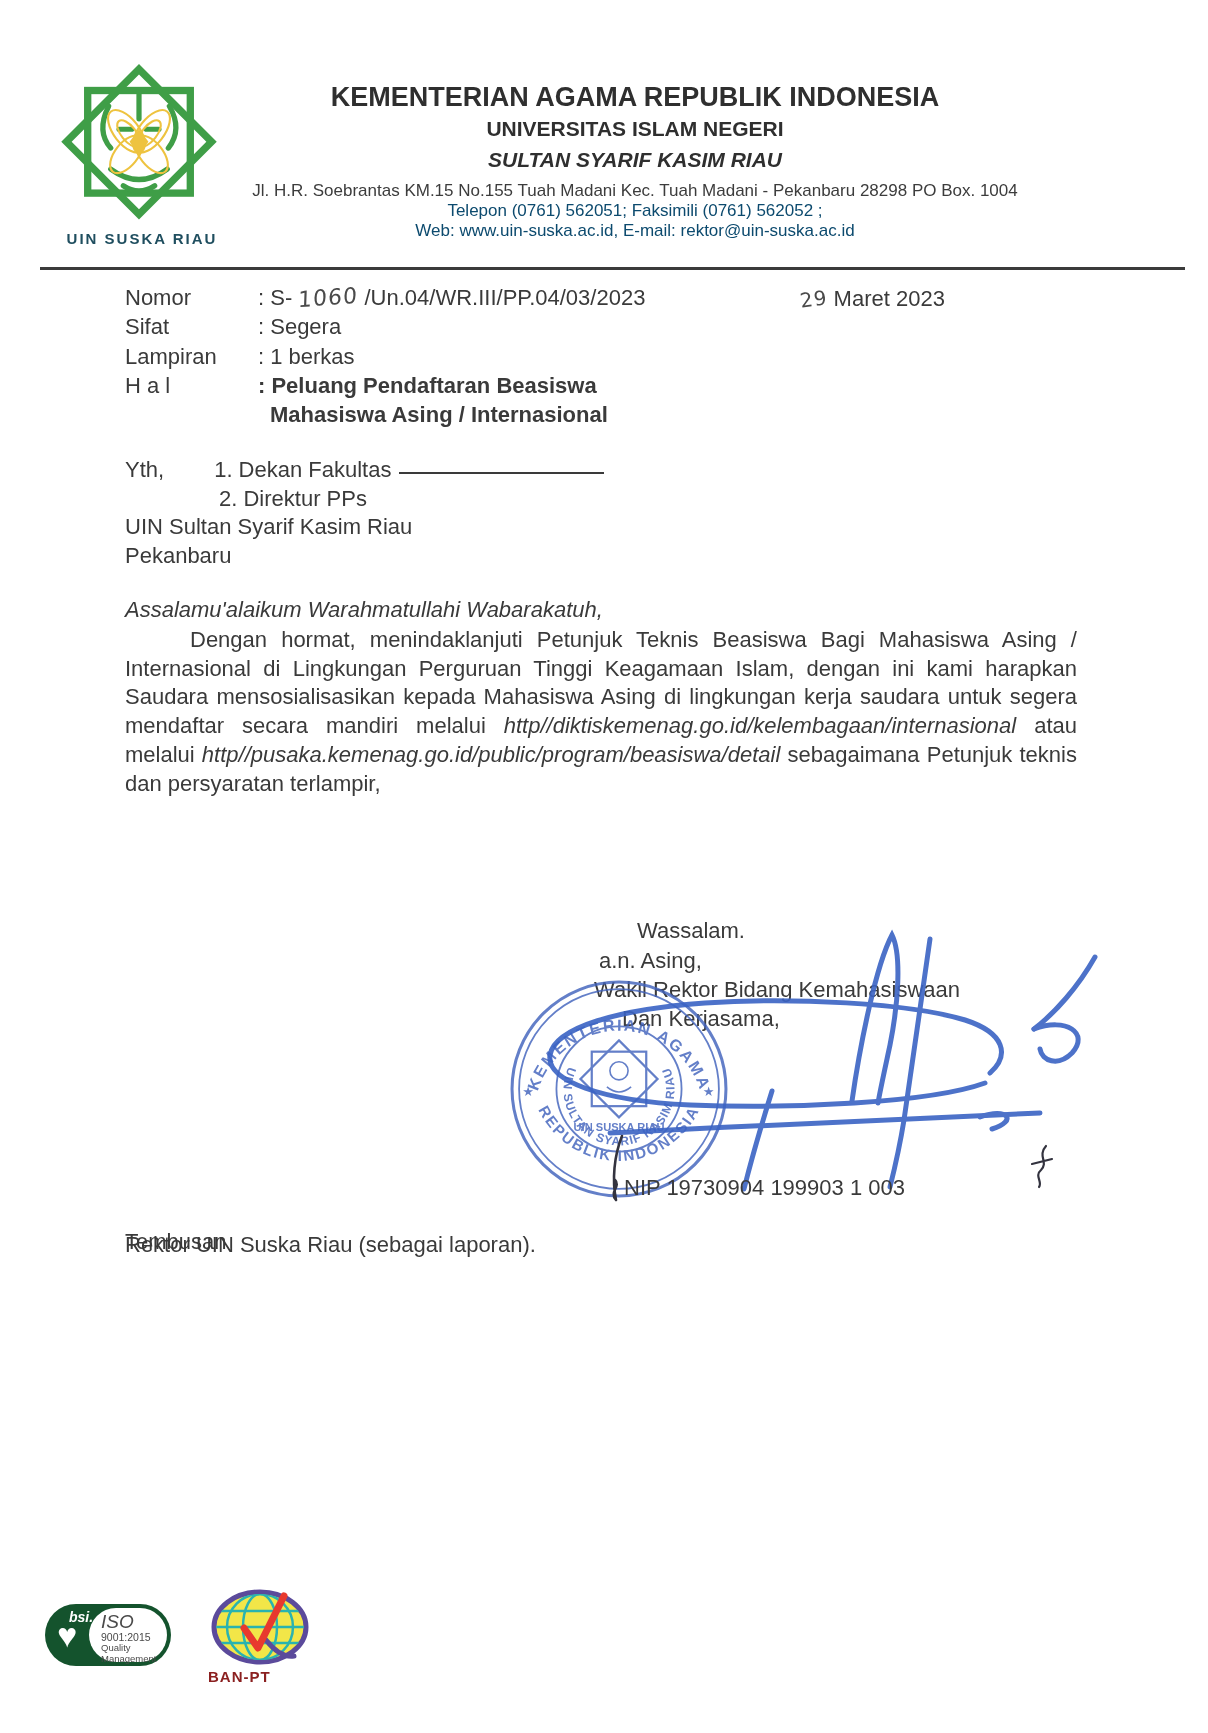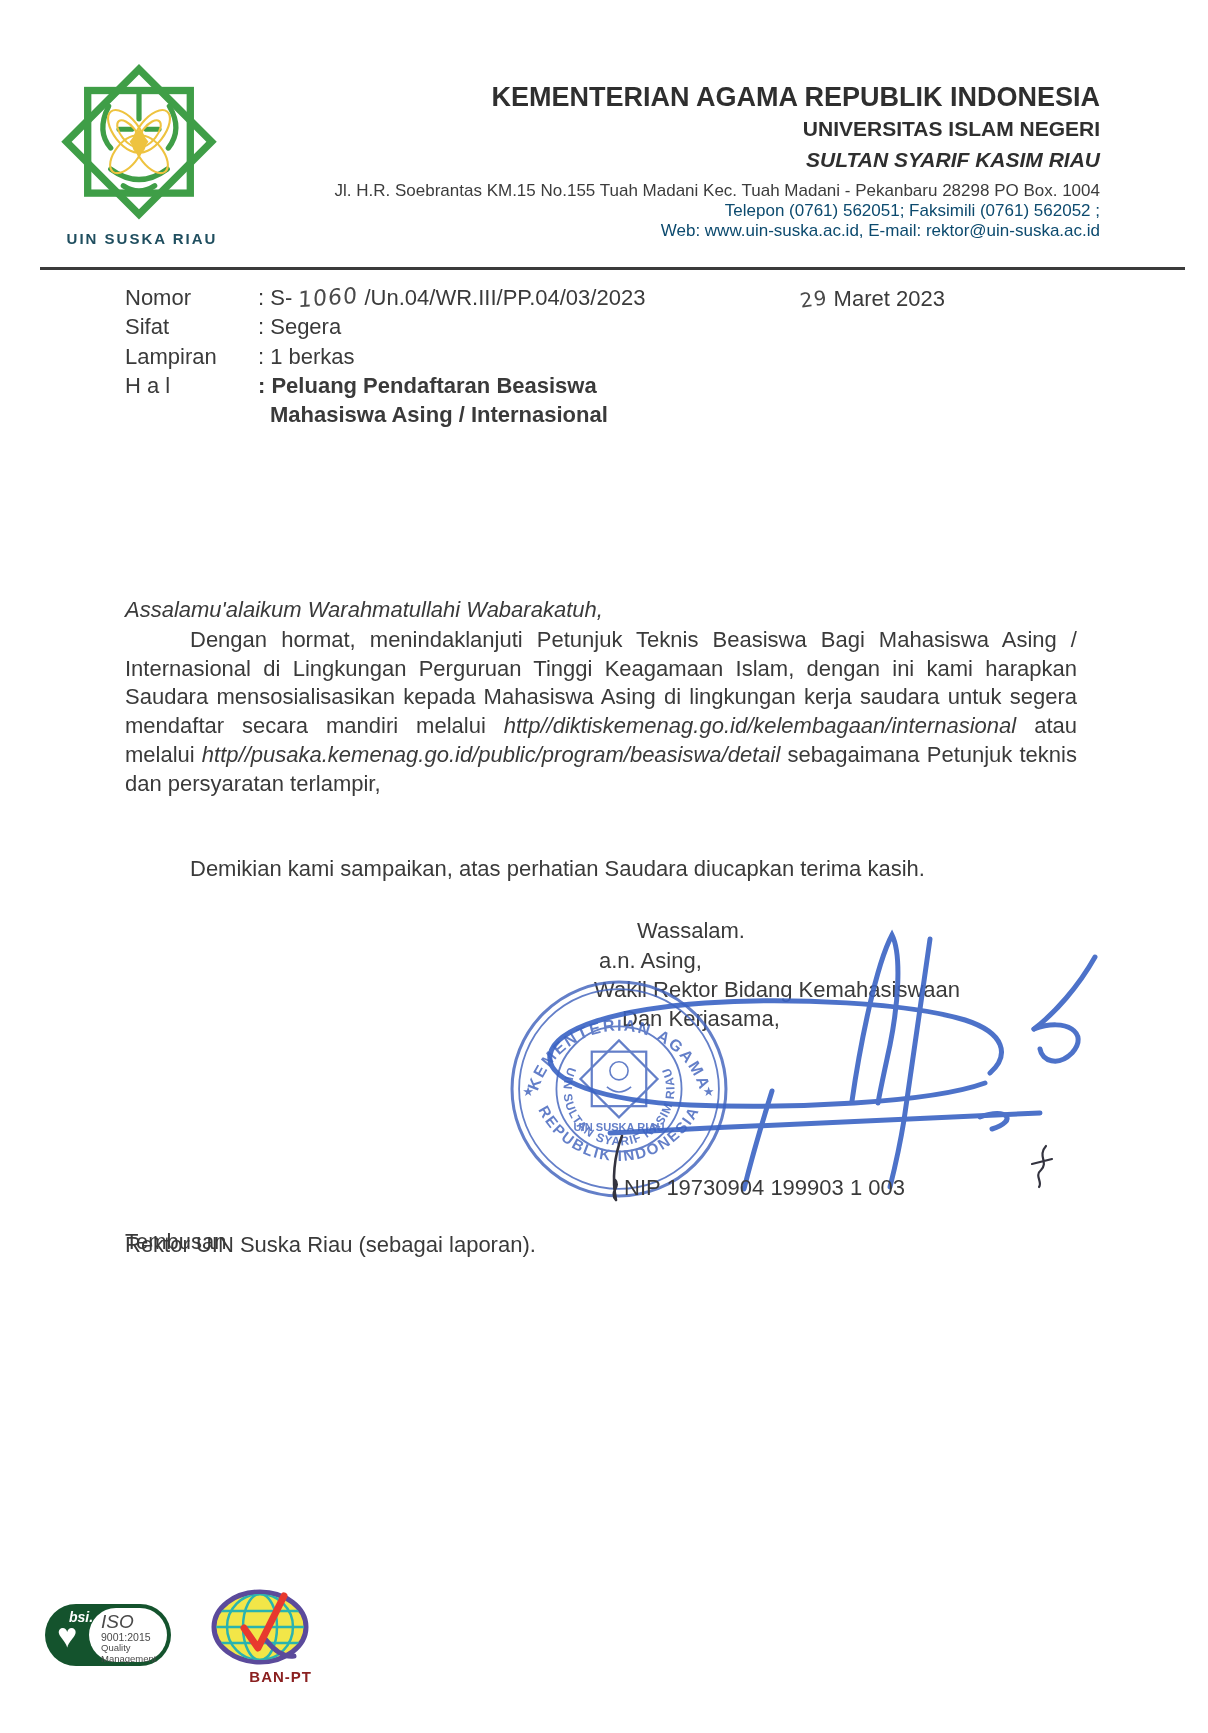--- a/index.html
+++ b/index.html
@@ -6,21 +6,21 @@
   .page{
     position:relative;width:1208px;height:1733px;margin:0 auto;
     background:#ffffff;overflow:hidden;
     font-family:"Liberation Sans",sans-serif;color:#3a3a3a;
   }
   .abs{position:absolute;}
   
   .uin-logo{left:50px;top:60px;width:178px;height:172px;}
   .logo-caption{left:52px;top:230px;width:180px;text-align:center;
     font-size:15px;font-weight:bold;letter-spacing:2px;color:#1f4e5f;}
-  .header-text{left:170px;top:82px;width:930px;text-align:right;line-height:1.18;}
+  .header-text{left:170px;top:82px;width:930px;text-align:center;line-height:1.18;}
   .h-ministry{font-size:27px;font-weight:bold;color:#2f2f2f;}
   .h-univ{font-size:21px;font-weight:bold;color:#2f2f2f;margin-top:3px;}
   .h-campus{font-size:21px;font-weight:bold;color:#2f2f2f;margin-top:6px;font-style:italic;}
   .h-addr{font-size:17px;margin-top:9px;color:#3c3c3c;}
   .h-line{font-size:17px;color:#0c4a6e;}
   .divider{left:40px;top:267px;width:1145px;height:3px;background:#3b3b3b;}
   
   .meta{left:125px;top:283px;font-size:22px;line-height:29.3px;}
   .meta .lbl{display:inline-block;width:133px;}
   .bold{font-weight:bold;}
@@ -58,21 +58,21 @@
   .iso-badge{left:45px;top:1604px;width:126px;height:62px;background:#14532d;
     border-radius:32px;z-index:1;}
   .iso-white{position:absolute;right:4px;top:4px;bottom:4px;width:78px;
     background:#ffffff;border-radius:27px;padding:4px 0 0 12px;box-sizing:border-box;}
   .iso-name{font-size:19px;color:#4a4a4a;line-height:1.0;font-style:italic;}
   .iso-std{font-size:10.5px;color:#4a4a4a;line-height:1.15;}
   .iso-l{font-size:9.5px;color:#4a4a4a;line-height:1.15;}
   .bsi-txt{position:absolute;left:24px;top:5px;color:#fff;font-style:italic;
     font-weight:bold;font-size:14px;}
   .bsi-heart{position:absolute;left:12px;top:14px;color:#fff;font-size:34px;line-height:1;}
-  .banpt{left:208px;top:1588px;width:104px;height:95px;text-align:right;}
+  .banpt{left:208px;top:1588px;width:104px;height:95px;text-align:left;}
   .banpt-label{font-size:15px;font-weight:bold;letter-spacing:1px;color:#8b2020;margin-top:-2px;}
 </style>
 </head>
 <body>
 
 <div class="page">
 
   <svg class="abs uin-logo" viewBox="0 0 170 164">
     <g fill="none" stroke="#3f9e47" stroke-width="7">
       <rect x="36" y="29" width="98" height="98"></rect>
@@ -124,33 +124,42 @@
     <div>
       <span class="lbl">H a l</span><span class="bold">: Peluang Pendaftaran Beasiswa</span>
     </div>
     <div class="hal2">Mahasiswa Asing / Internasional</div>
   </div>
   <div class="abs date-line">
     <span class="hand">29</span>
     <span>Maret 2023</span>
   </div>
 
+  <div class="abs recipient">
+    <div>
+      <span>Yth,</span><span class="ind"></span><span>1. Dekan Fakultas</span><span class="blank-line"></span>
+    </div>
+    <div>
+      <span class="ind2" style="width:94px;"></span><span>2. Direktur PPs</span>
+    </div>
+    <div>UIN Sultan Syarif Kasim Riau</div>
+    <div>Pekanbaru</div>
+  </div>
 
   <div class="abs salutation">Assalamu'alaikum Warahmatullahi Wabarakatuh,</div>
 
   <div class="abs para1">
     <span>Dengan hormat, menindaklanjuti Petunjuk Teknis Beasiswa Bagi Mahasiswa Asing / Internasional di Lingkungan Perguruan Tinggi Keagamaan Islam, dengan ini kami harapkan Saudara mensosialisasikan kepada Mahasiswa Asing di lingkungan kerja saudara untuk segera mendaftar secara mandiri melalui</span>
     <span class="url">http//diktiskemenag.go.id/kelembagaan/internasional</span>
     <span>atau</span>
     <span>melalui</span>
     <span class="url">http//pusaka.kemenag.go.id/public/program/beasiswa/detail</span>
     <span>sebagaimana Petunjuk teknis dan persyaratan terlampir,</span>
   </div>
 
-  <div class="abs para2">Demikian kami sampaikan, atas perhatian Saudara diucapkan terima kasih.</div>
 
   <div class="abs wassalam">Wassalam.</div>
   <div class="abs an-rektor">a.n. Asing,</div>
   <div class="abs title1">Wakil Rektor Bidang Kemahasiswaan</div>
   <div class="abs title2">Dan Kerjasama,</div>
 
   <svg class="abs stamp" viewBox="0 0 220 220">
     <defs>
       <path id="arcTop" d="M 28,118 A 84,84 0 0 1 192,118" fill="none"></path>
       <path id="arcBottom" d="M 24,112 A 88,88 0 0 0 196,112" fill="none"></path>

